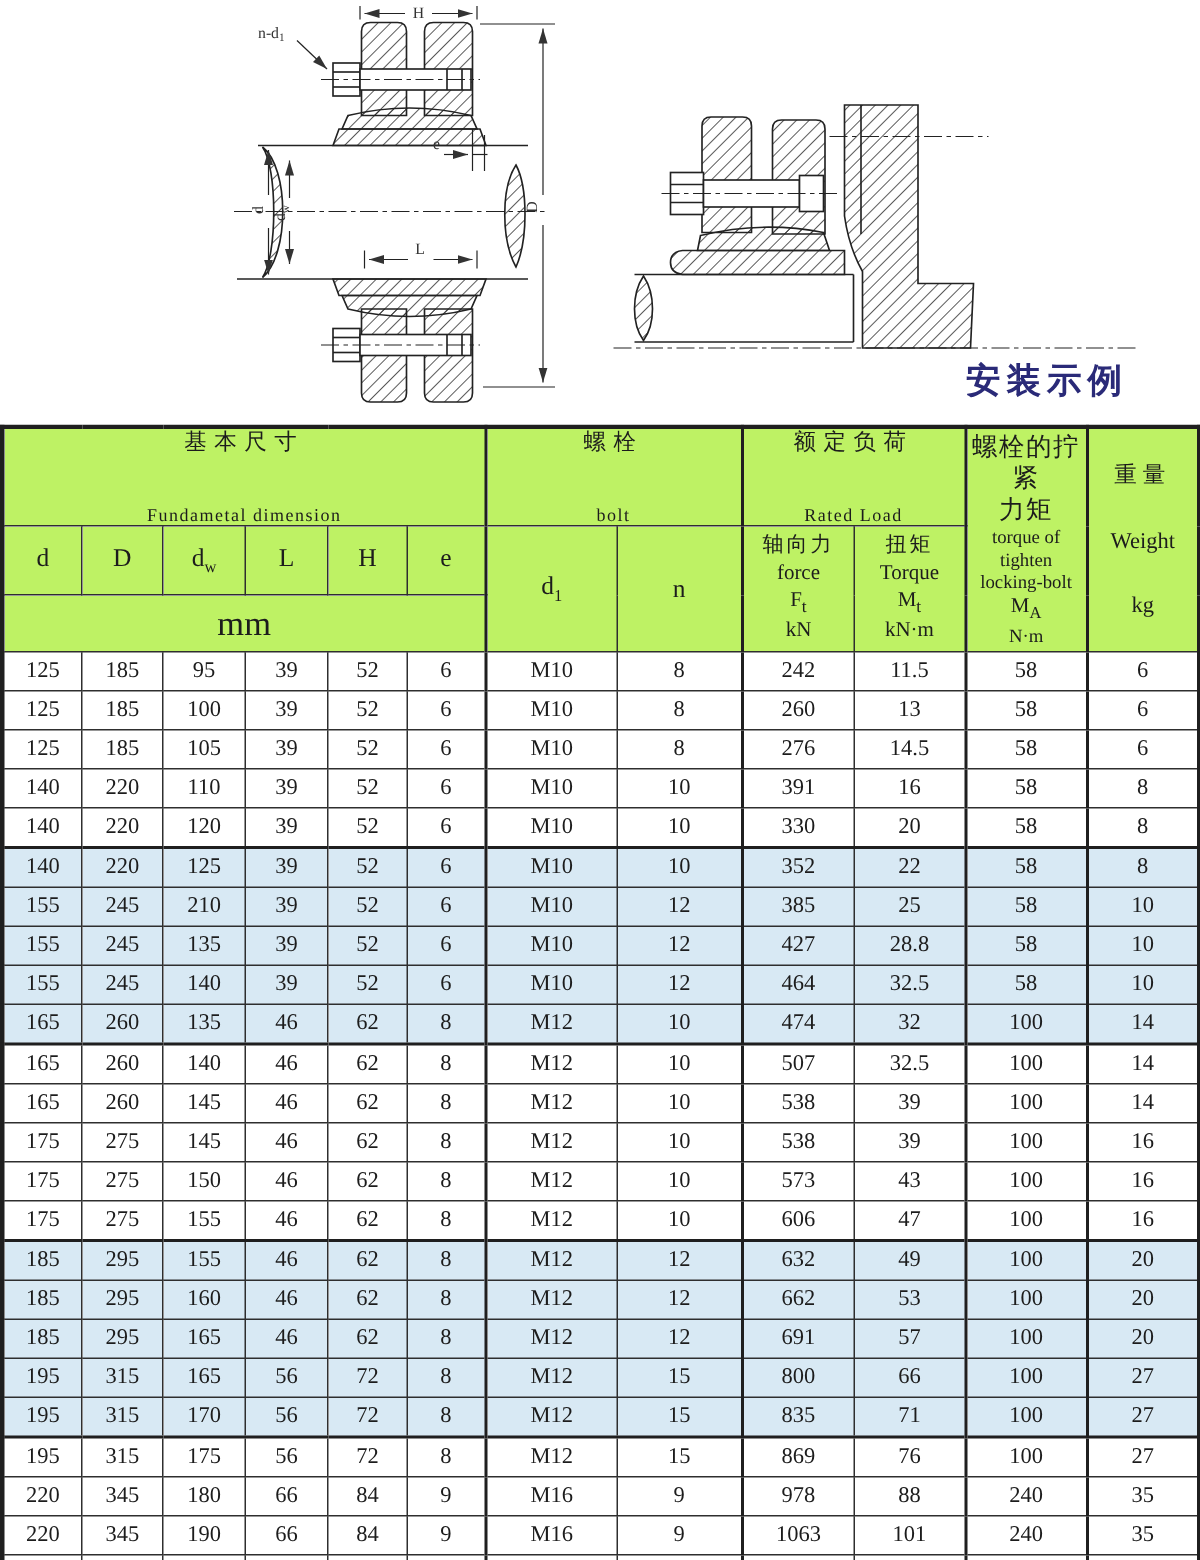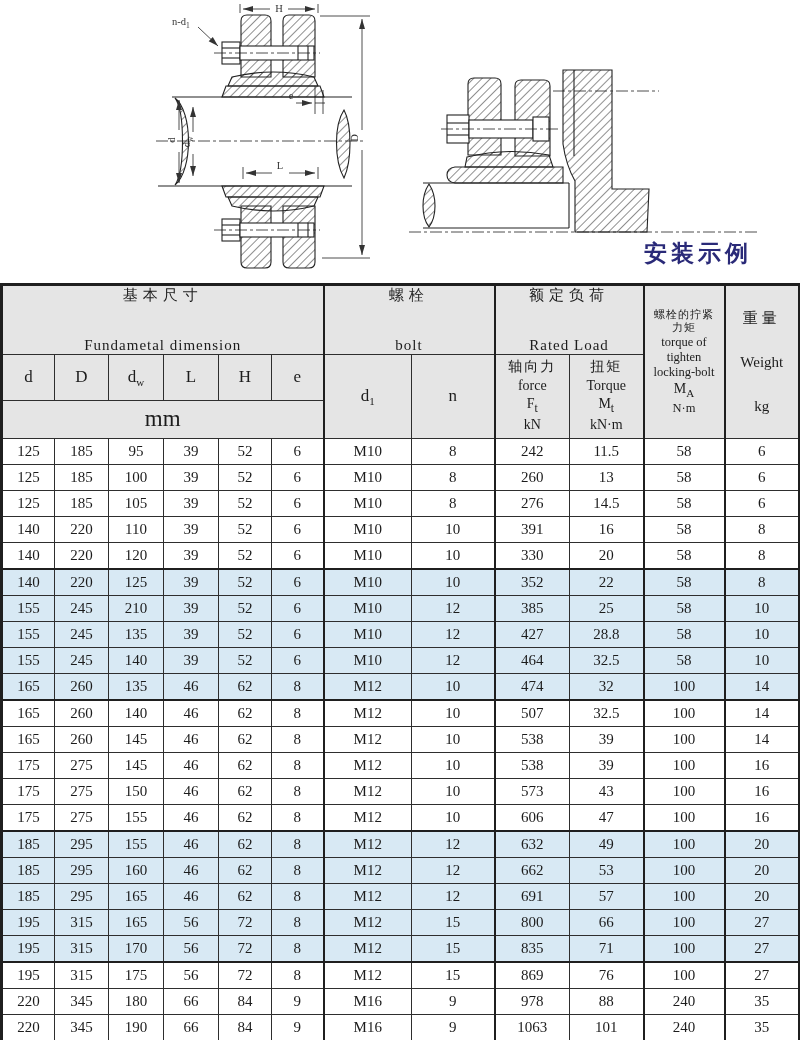--- a/index.html
+++ b/index.html
@@ -10,37 +10,37 @@
   .top-area svg{position:absolute;}
   svg line, svg path.outline{stroke:#222;}
   .caption{position:absolute;left:628px;top:238px;width:140px;text-align:center;
            font-size:23px;font-weight:bold;letter-spacing:4px;color:#2a2a78;}
 
   
   table{border-collapse:collapse;width:800px;table-layout:fixed;
         border:3px solid #1f1f1f;margin:0;}
   th,td{border:1px solid #2e2e2e;text-align:center;vertical-align:middle;
         font-weight:normal;padding:0;overflow:hidden;}
-  thead th{background:#e5e5e5;}
+  thead th{background:#bef264;}
   tbody td{height:25px;line-height:25px;font-size:15px;background:#ffffff;}
   tr.shaded td{background:#d8e9f4;}
   tr.section td{border-top:2px solid #1f1f1f;}
   .gsep{border-left:2px solid #1f1f1f;}
   thead tr.r1 th{height:40px;}
   thead tr.r2 th{height:45px;}
   thead tr.r3 th{height:37px;}
   .zh{font-size:15px;letter-spacing:5px;line-height:1.25;}
-  .en{font-size:15px;letter-spacing:1px;line-height:1.2;margin-top:31px;}
+  .en{font-size:12px;letter-spacing:1px;line-height:1.2;margin-top:31px;}
   .sym{font-size:17px;}
   .sym sub{font-size:11px;}
   .mm{font-size:23px;}
   .stack div{line-height:1.3;font-size:14px;}
   .stack .cn{font-size:14px;letter-spacing:2px;text-align:center;}
   .torque-cell div{line-height:1.22;}
-  .torque-cell .cn{font-size:11px;letter-spacing:1px;}
+  .torque-cell .cn{font-size:17px;letter-spacing:1px;}
   .torque-cell .small-en{font-size:12.5px;}
   .torque-cell .sym{font-size:14px;}
   .weight-flex{display:flex;flex-direction:column;justify-content:space-between;
                height:106px;padding:8px 12px;font-size:15px;}
   .weight-flex .cn{letter-spacing:4px;}
   
   col.c0{width:53px}col.c1{width:54px}col.c2{width:55px}col.c3{width:55px}
   col.c4{width:53px}col.c5{width:52px}col.c6{width:88px}col.c7{width:83px}
   col.c8{width:75px}col.c9{width:74px}col.c10{width:81px}col.c11{width:75px}
 </style>

